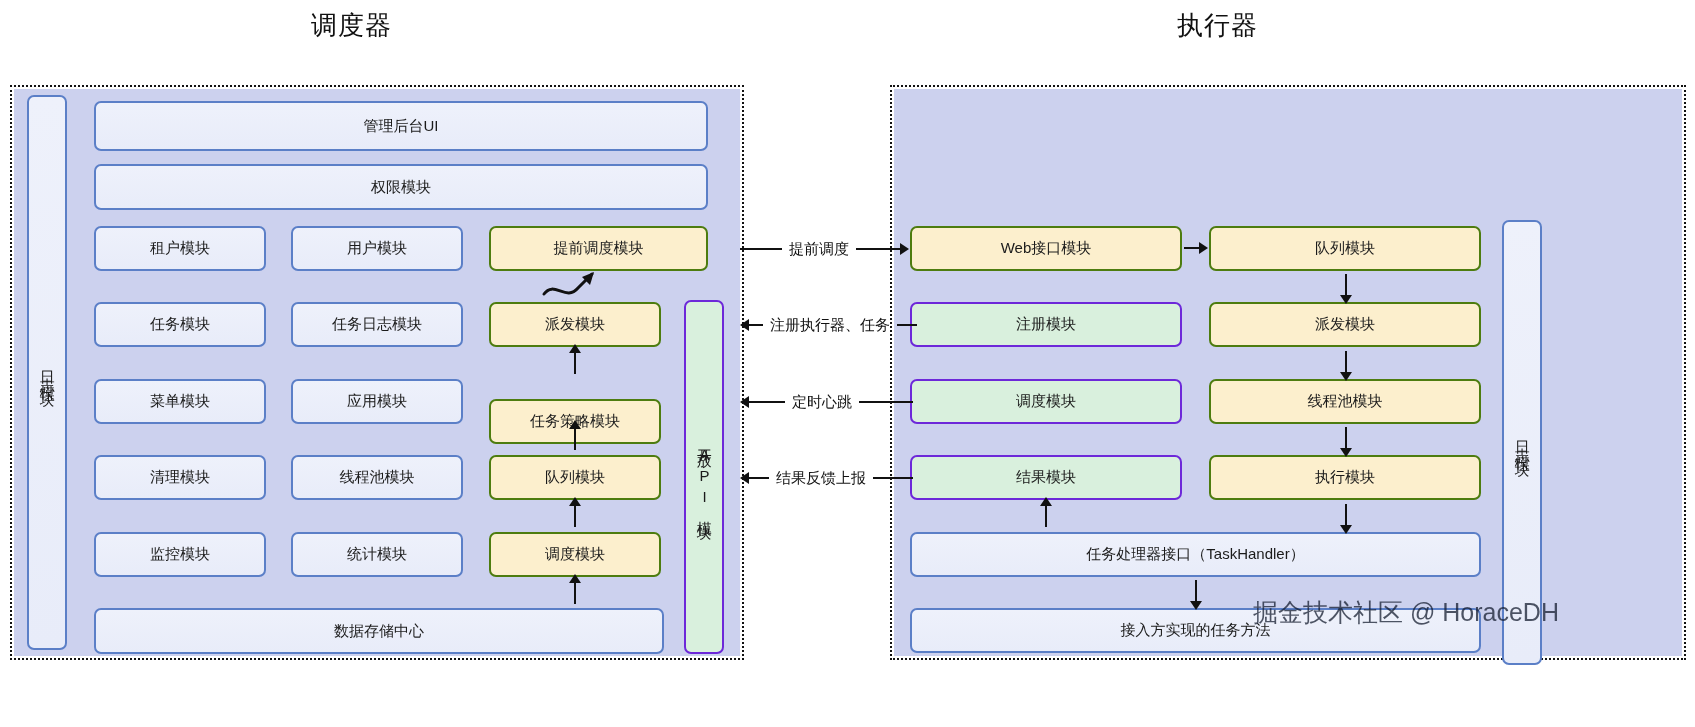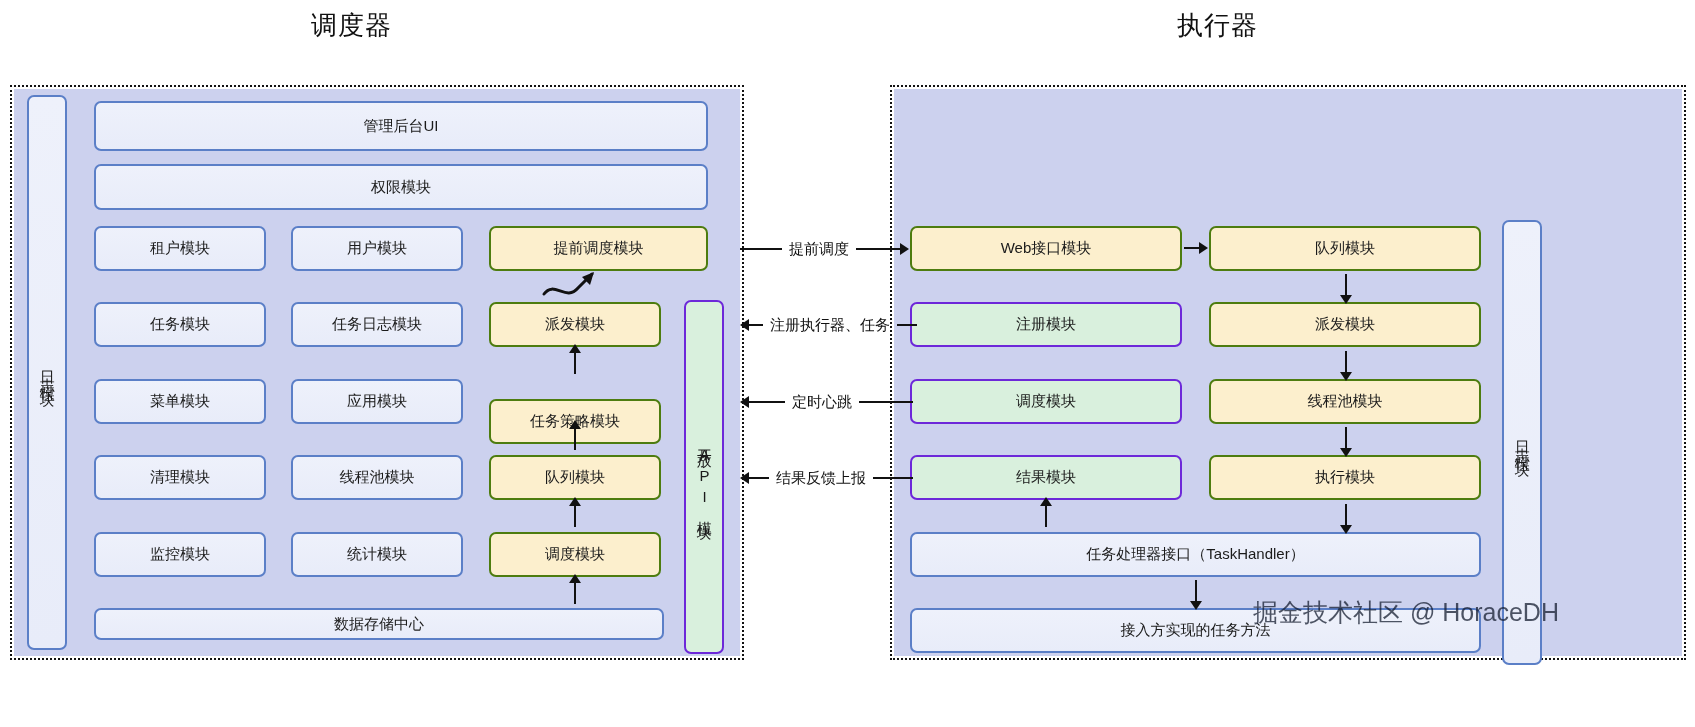--- a/index.html
+++ b/index.html
@@ -221,21 +221,21 @@
   <div class="box blue" style="left:94px;top:532px;width:172px;height:45px;">
     <span>监控模块</span>
   </div>
   <div class="box blue" style="left:291px;top:532px;width:172px;height:45px;">
     <span>统计模块</span>
   </div>
   <div class="box amber" style="left:489px;top:532px;width:172px;height:45px;">
     <span>调度模块</span>
   </div>
 
-  <div class="box blue" style="left:94px;top:608px;width:570px;height:32px;">
+  <div class="box blue" style="left:94px;top:608px;width:570px;height:46px;">
     <span>数据存储中心</span>
   </div>
 
   <div class="box mint vertical" style="left:684px;top:300px;width:40px;height:354px;">
     <span class="vtxt" style="letter-spacing:4px;">开放API模块</span>
   </div>
 
   <div class="varrow up" style="left:574px;top:352px;height:22px;"></div>
   <div class="varrow up" style="left:574px;top:428px;height:22px;"></div>
   <div class="varrow up" style="left:574px;top:505px;height:22px;"></div>

